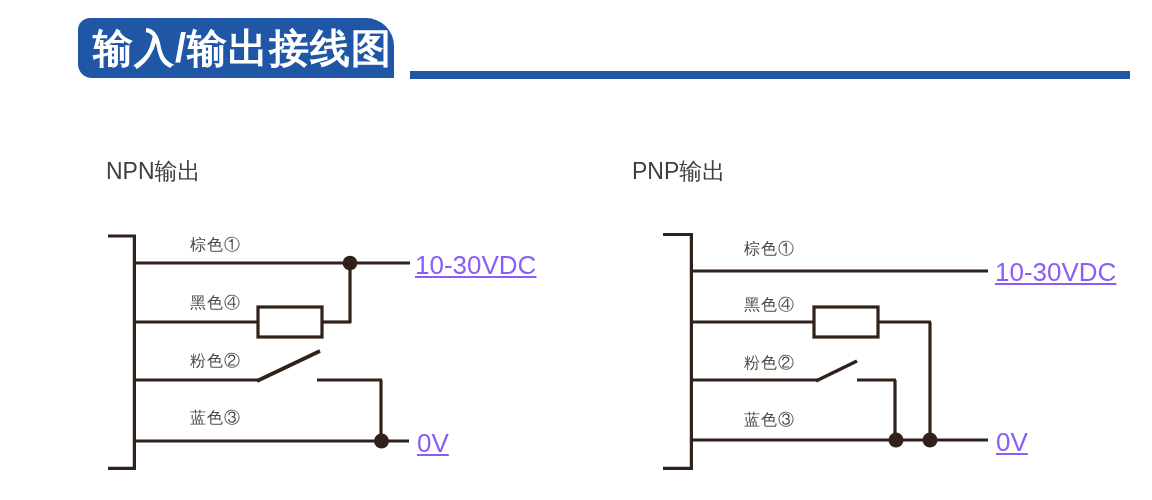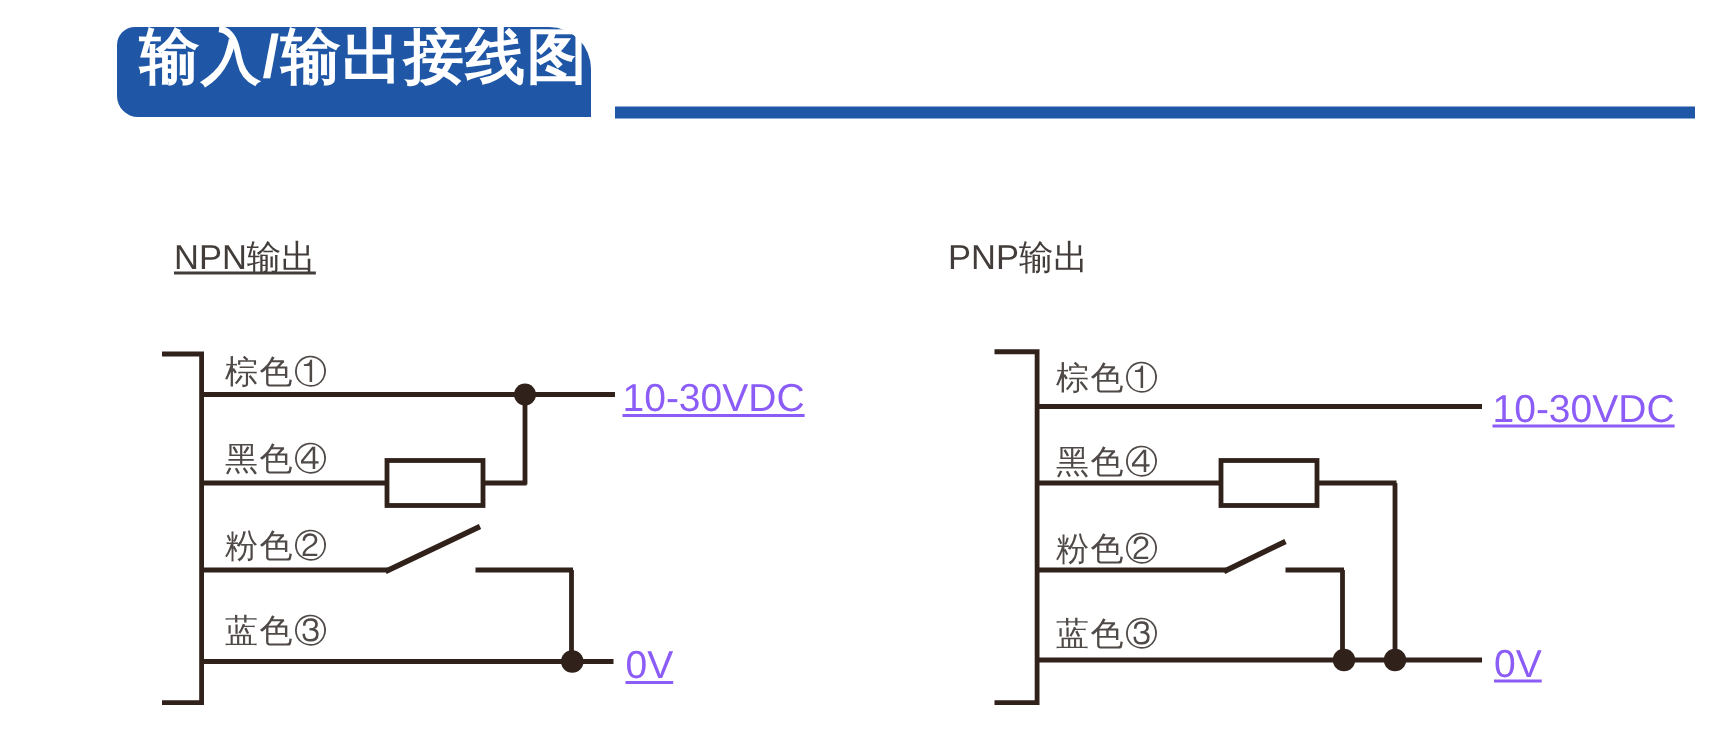--- a/index.html
+++ b/index.html
@@ -11,21 +11,21 @@
     font-family: "Liberation Sans", sans-serif;
     overflow: hidden;
   }
   
   .banner {
     position: absolute;
     left: 78px; top: 18px;
     width: 316px; height: 60px;
     background: #1f57a6;
     border-radius: 12px 28px 0 14px;
-    display: flex; align-items: flex-start;
+    display: flex; align-items: center;
     padding-left: 15px;
     z-index: 2;
   }
   .banner-title {
     color: #ffffff;
     font-size: 40px;
     font-weight: 600;
     letter-spacing: 1px;
     white-space: nowrap;
     line-height: 1;
@@ -40,25 +40,26 @@
   
   .diag-title {
     position: absolute;
     font-size: 23px;
     color: #423d3a;
     line-height: 1;
     white-space: nowrap;
   }
   .wire-label {
     position: absolute;
-    font-size: 22px;
+    font-size: 16px;
     color: #4f4a47;
     line-height: 1;
     white-space: nowrap;
     letter-spacing: 1px;
+    margin-left: 40px;
   }
   .terminal-label {
     position: absolute;
     font-size: 26px;
     color: #8b5cf6;
     line-height: 1;
     white-space: nowrap;
     text-decoration: underline;
   }
   svg.circuit {
@@ -111,21 +112,21 @@
     <circle cx="896" cy="440" r="7.5" fill="#30211a" stroke="none"></circle>
     <circle cx="930" cy="440" r="7.5" fill="#30211a" stroke="none"></circle>
   </g>
 </svg>
 
 <div class="banner-underline"></div>
 <div class="banner">
   <span class="banner-title">输入/输出接线图</span>
 </div>
 
-<div class="diag-title" style="left:116px; top:160px;text-decoration:underline;">NPN输出</div>
+<div class="diag-title" style="left:106px; top:160px;">NPN输出</div>
 
 <div class="wire-label" style="left:150px; top:237px;">棕色①</div>
 <div class="wire-label" style="left:150px; top:295px;">黑色④</div>
 <div class="wire-label" style="left:150px; top:353px;">粉色②</div>
 <div class="wire-label" style="left:150px; top:410px;">蓝色③</div>
 
 <div class="terminal-label" style="left:415px; top:252px;">10-30VDC</div>
 <div class="terminal-label" style="left:417px; top:430px;">0V</div>
 
 <div class="diag-title" style="left:616px; top:160px;margin-left:16px;">PNP输出</div>

